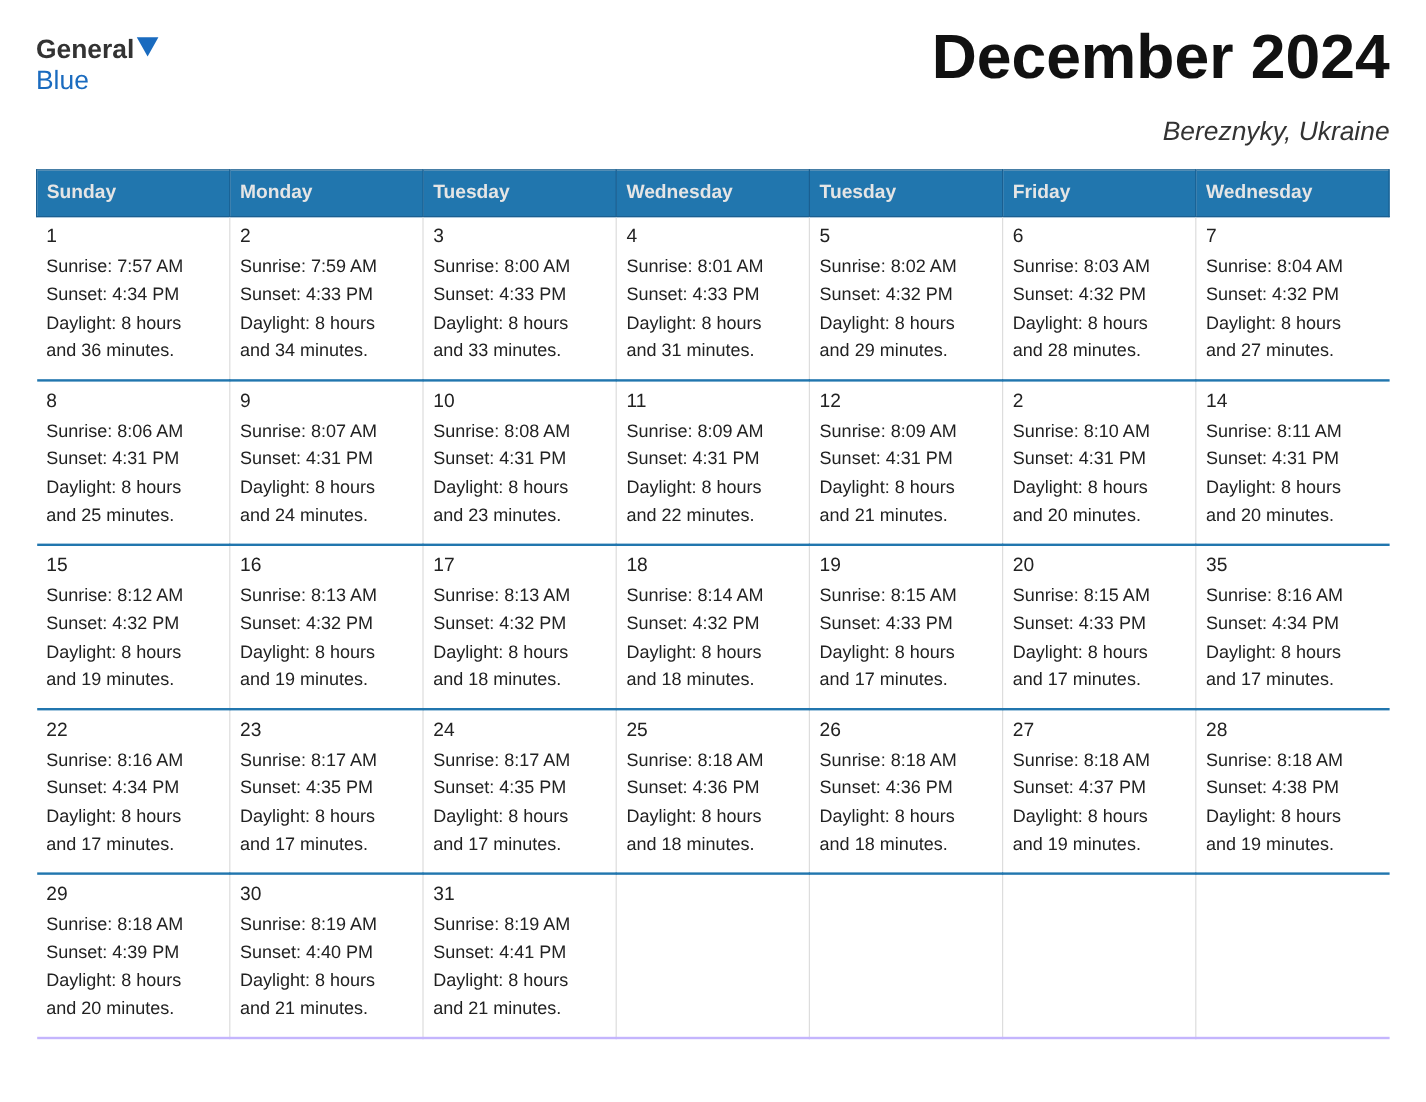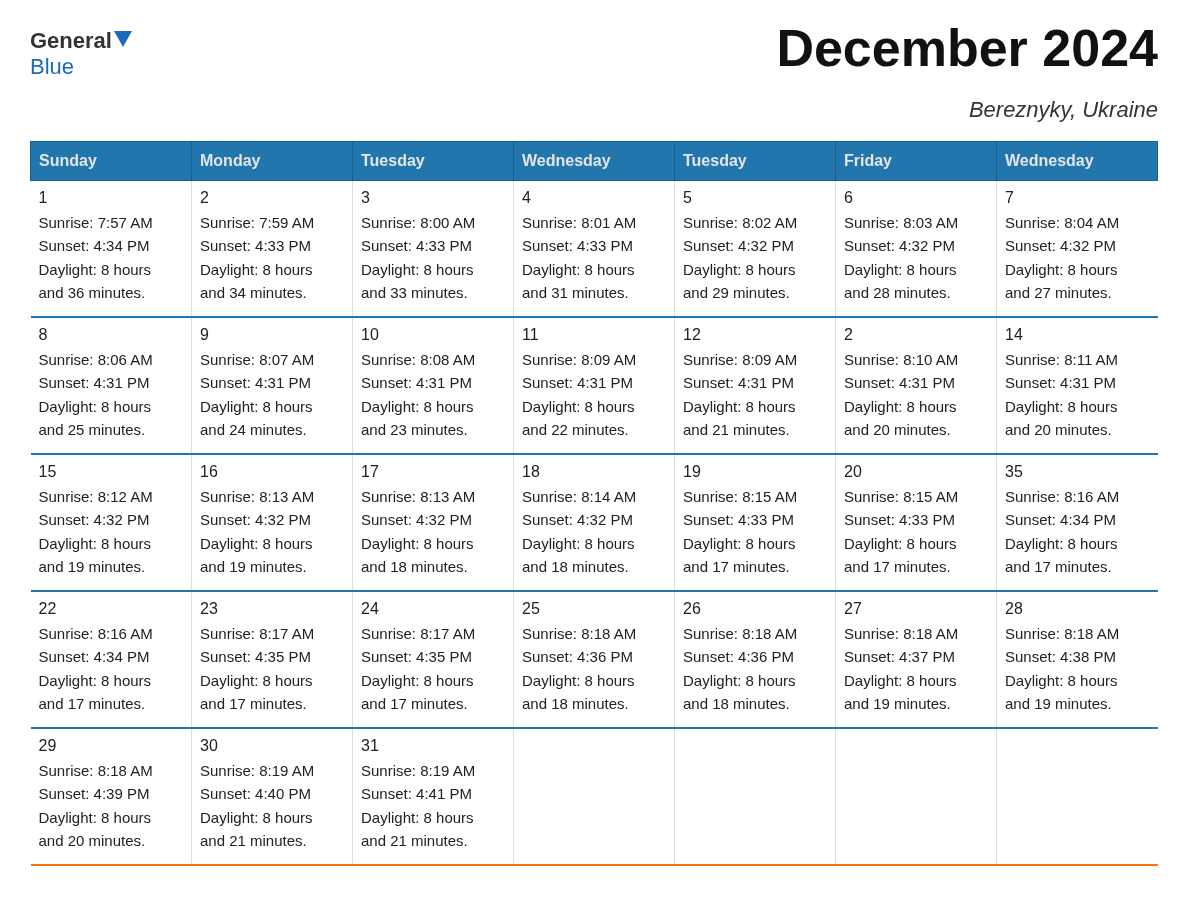--- a/index.html
+++ b/index.html
@@ -99,21 +99,21 @@
       font-weight: normal;
       margin-bottom: 4px;
       display: block;
     }
     .day-info {
       font-size: 15px;
       line-height: 1.55;
       color: #222;
     }
     tbody tr:last-child {
-      border-bottom: 2px solid #f97316;
+      border-bottom: 2px solid #c4b5fd;
     }
     .empty-cell {
       background: #fff;
     }
   </style>
 </head>
 <body>
 
 <div class="header-row">
   <div class="logo">

